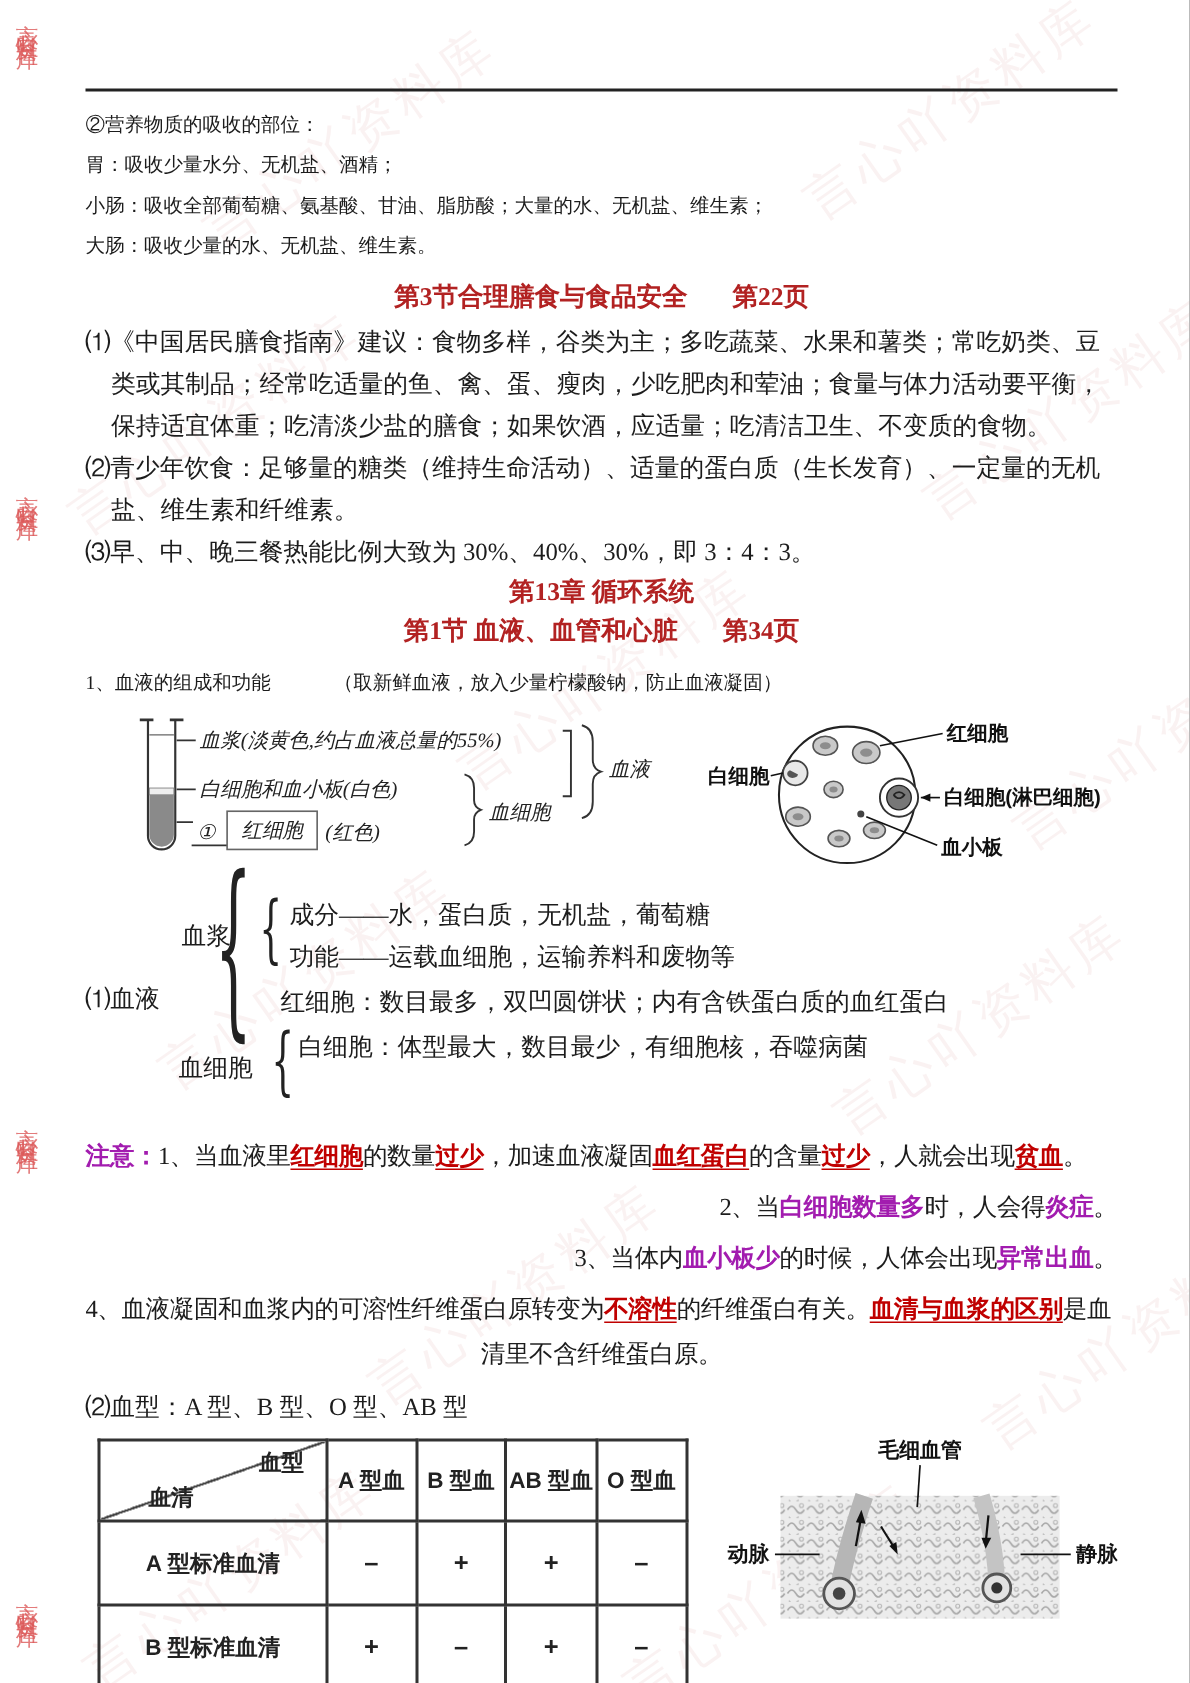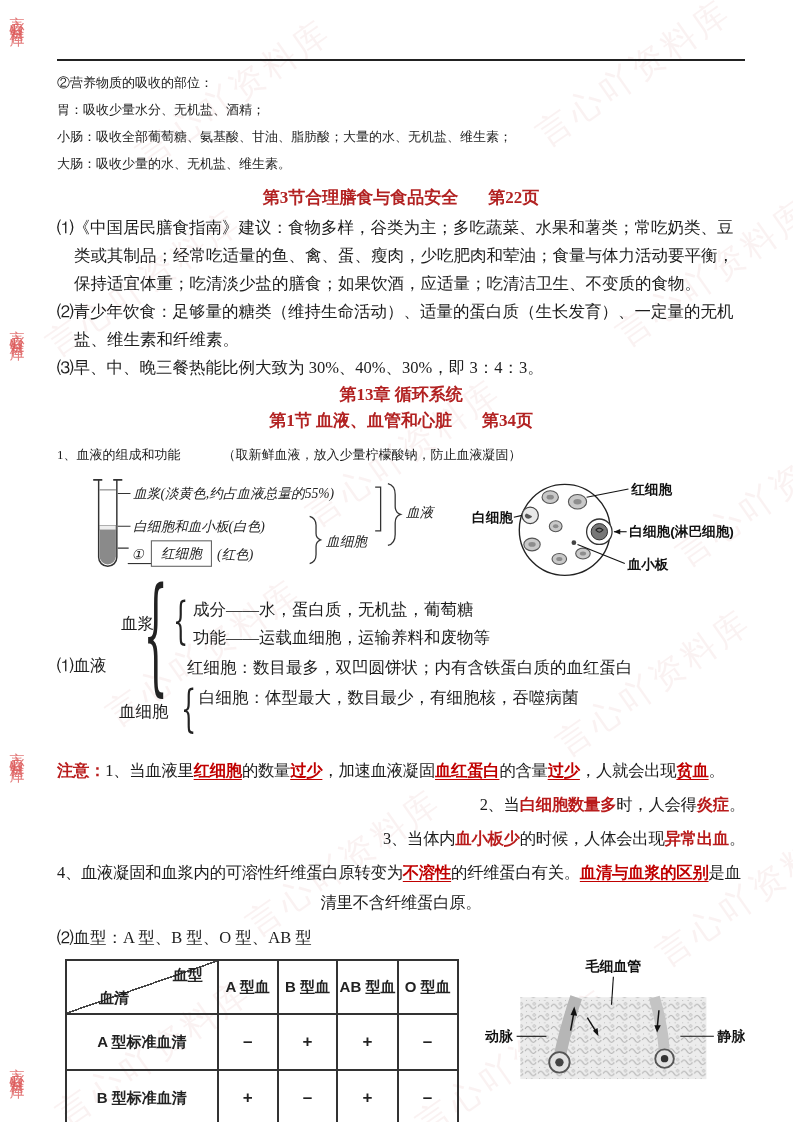--- a/index.html
+++ b/index.html
@@ -28,21 +28,21 @@
     color: rgba(220,90,90,0.80);
     pointer-events: none;
   }
   
   .content { position: relative; padding: 0 48px 0 57px; }
   .topline { border-top: 2px solid #222; margin-top: 59px; }
   p.t { font-size: 13px; line-height: 27px; }
   .h-red { color: #b22222; font-weight: bold; font-size: 17px; text-align: center; line-height: 26px; }
   .pgref { margin-left: 30px; margin-top: 40px; }
   .hang { padding-left: 17px; text-indent: -17px; font-size: 16.5px; line-height: 28px; }
-  .r  { color: #b91c1c; font-weight: bold; }
+  .r  { color: #a21caf; font-weight: bold; }
   .ru { color: #c00000; font-weight: bold; text-decoration: underline; text-underline-offset: 3px; }
   .caption-row { display: flex; font-size: 13px; line-height: 26px; margin-top: 8px; }
   .caption-row .right { margin-left: 42px; }
   
   .fig-row1 { display: flex; align-items: flex-start; margin: 2px 0 0 18px; height: 120px; }
   .fig-row1 svg { display: block; }
   .tube-label { font-size: 15px; font-style: italic; fill: #222; }
   .smear-label { font-size: 15px; font-weight: bold; font-family: "Liberation Sans","DejaVu Sans",sans-serif; fill: #111; }
   
   .tree { position: relative; height: 150px; margin-top: 6px; font-size: 16.5px; }

